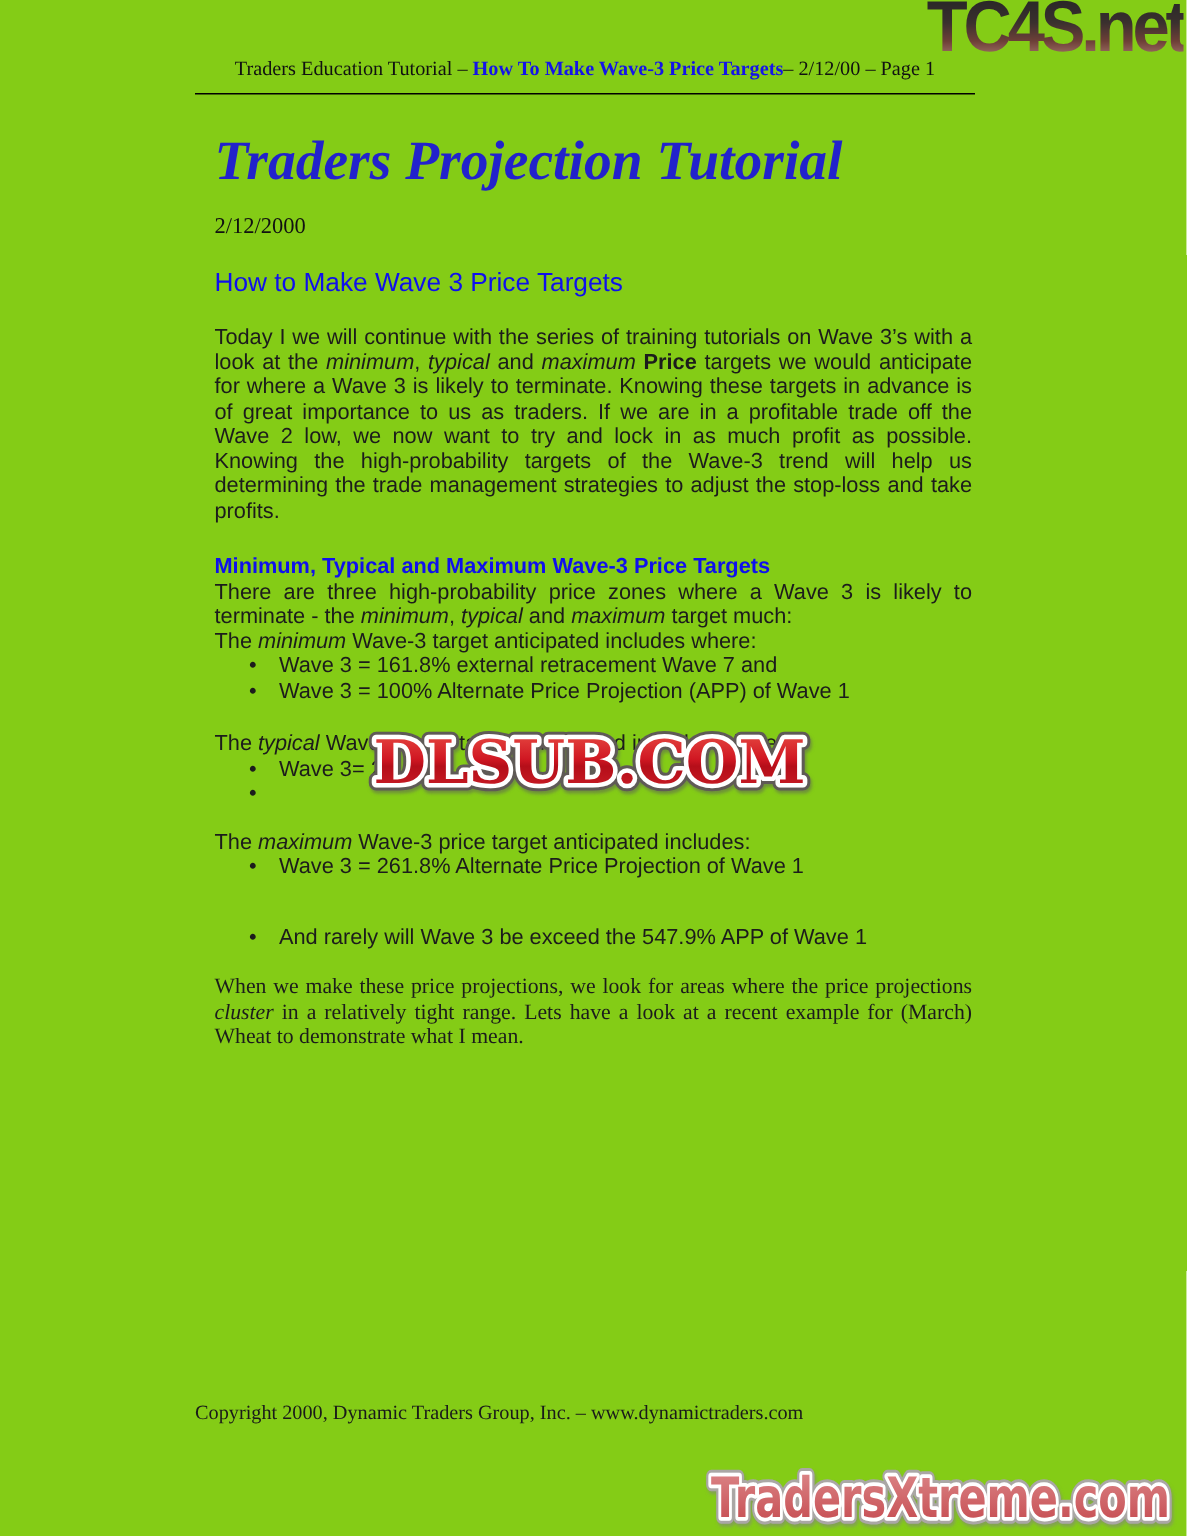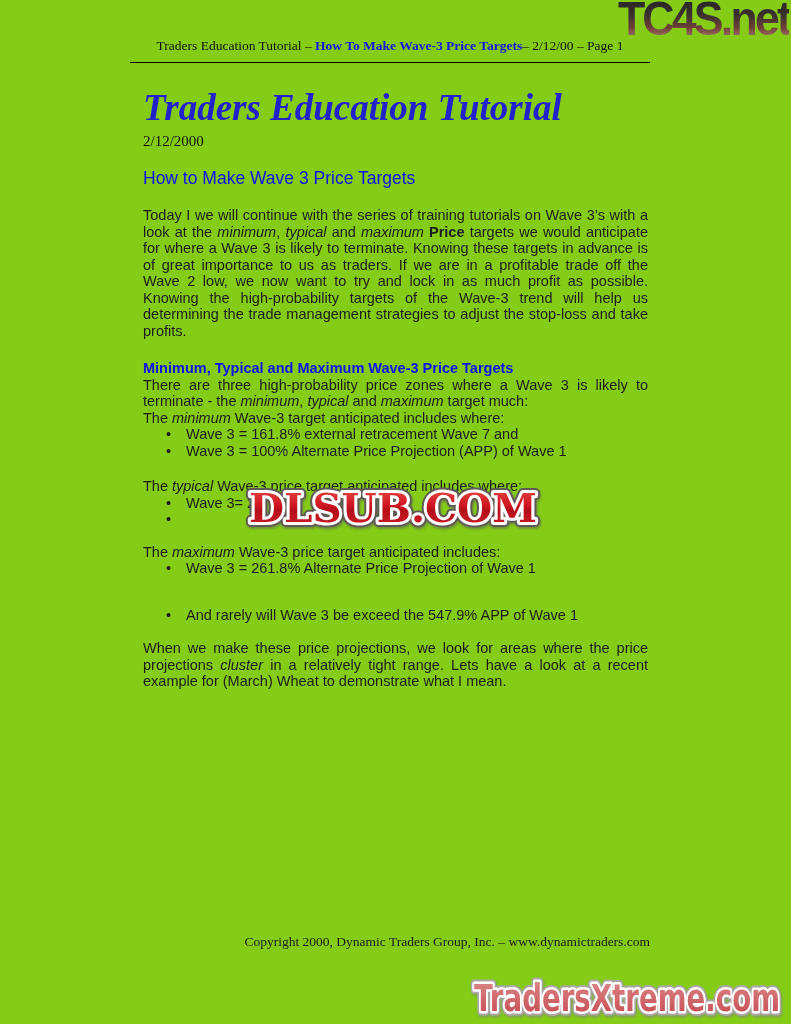--- a/index.html
+++ b/index.html
@@ -30,21 +30,21 @@
   }
 
   
   .doc { position:absolute; left:143px; top:90px; width:505px; }
 
   .doc-title {
     font-family:"Liberation Serif", serif; font-style:italic; font-weight:bold;
     font-size:37px; line-height:36px; color:#2222cc;
   }
   .doc-date {
-    margin-top:7px; font-family:"Liberation Serif", serif;
+    margin-top:17px; font-family:"Liberation Serif", serif;
     font-size:15px; line-height:17px; color:#111111;
   }
   .doc-subtitle {
     margin-top:18px; font-size:17.5px; line-height:20px;
     font-weight:normal; color:#0f10ee;
   }
 
   .para { font-size:14.5px; line-height:16.5px; text-align:justify; }
   .para .i { font-style:italic; }
   .para .b { font-weight:bold; }
@@ -56,25 +56,25 @@
   }
   .intro { font-size:14.5px; line-height:16.5px; text-align:left; }
   .intro .i { font-style:italic; }
   .mt-min { }
   .mt-typ { margin-top:19px; }
   .mt-max { margin-top:16px; }
 
   .bullet-item { display:flex; font-size:14.5px; line-height:16.5px; }
   .bullet-item .dot { width:20px; margin-left:23px; flex:none; }
   .rare { margin-top:30px; }
-  .p3 { margin-top:17px; }
+  .p3 { margin-top:17px;font-family:Liberation Serif, serif; }
 
   
   .footer {
-    position:absolute; left:130px; top:934px; width:520px; text-align:right;
+    position:absolute; left:130px; top:934px; width:520px; text-align:left;
     font-family:"Liberation Serif", serif; font-size:13.5px; color:#1a1a1a;
   }
 
   
   .wm-dlsub { position:absolute; left:243px; top:481px;
               filter:drop-shadow(1px 2px 1px rgba(90,90,90,.5)); }
   .wm-tx { position:absolute; left:466px; top:972px;
            filter:drop-shadow(1px 2px 1px rgba(130,130,130,.55)); }
 </style>
 </head>
@@ -83,21 +83,21 @@
 <div class="page">
 
   <div class="page-header">
     <span>Traders Education Tutorial – </span><span class="hl">How To Make Wave-3 Price Targets</span><span>– 2/12/00 – Page 1</span>
   </div>
 
   <div class="top-logo">TC4S.net</div>
 
   <div class="doc">
 
-    <div class="doc-title">Traders Education Tutorial</div>
+    <div class="doc-title">Traders Projection Tutorial</div>
     <div class="doc-date">2/12/2000</div>
     <div class="doc-subtitle">How to Make Wave 3 Price Targets</div>
 
     <div class="para p1"><span>Today I we will continue with the series of training tutorials on Wave 3’s with a look at the </span><span class="i">minimum</span><span>, </span><span class="i">typical</span><span> and </span><span class="i">maximum</span><span> </span><span class="b">Price</span><span> targets we would anticipate for where a Wave 3 is likely to terminate. Knowing these targets in advance is of great importance to us as traders. If we are in a profitable trade off the Wave 2 low, we now want to try and lock in as much profit as possible. Knowing the high-probability targets of the Wave-3 trend will help us determining the trade management strategies to adjust the stop-loss and take profits.</span></div>
 
     <div class="section-h">Minimum, Typical and Maximum Wave-3 Price Targets</div>
     <div class="para"><span>There are three high-probability price zones where a Wave 3 is likely to terminate - the </span><span class="i">minimum</span><span>, </span><span class="i">typical</span><span> and </span><span class="i">maximum</span><span> target much:</span></div>
 
     <div class="intro mt-min"><span>The </span><span class="i">minimum</span><span> Wave-3 target anticipated includes where:</span></div>
     <div>

